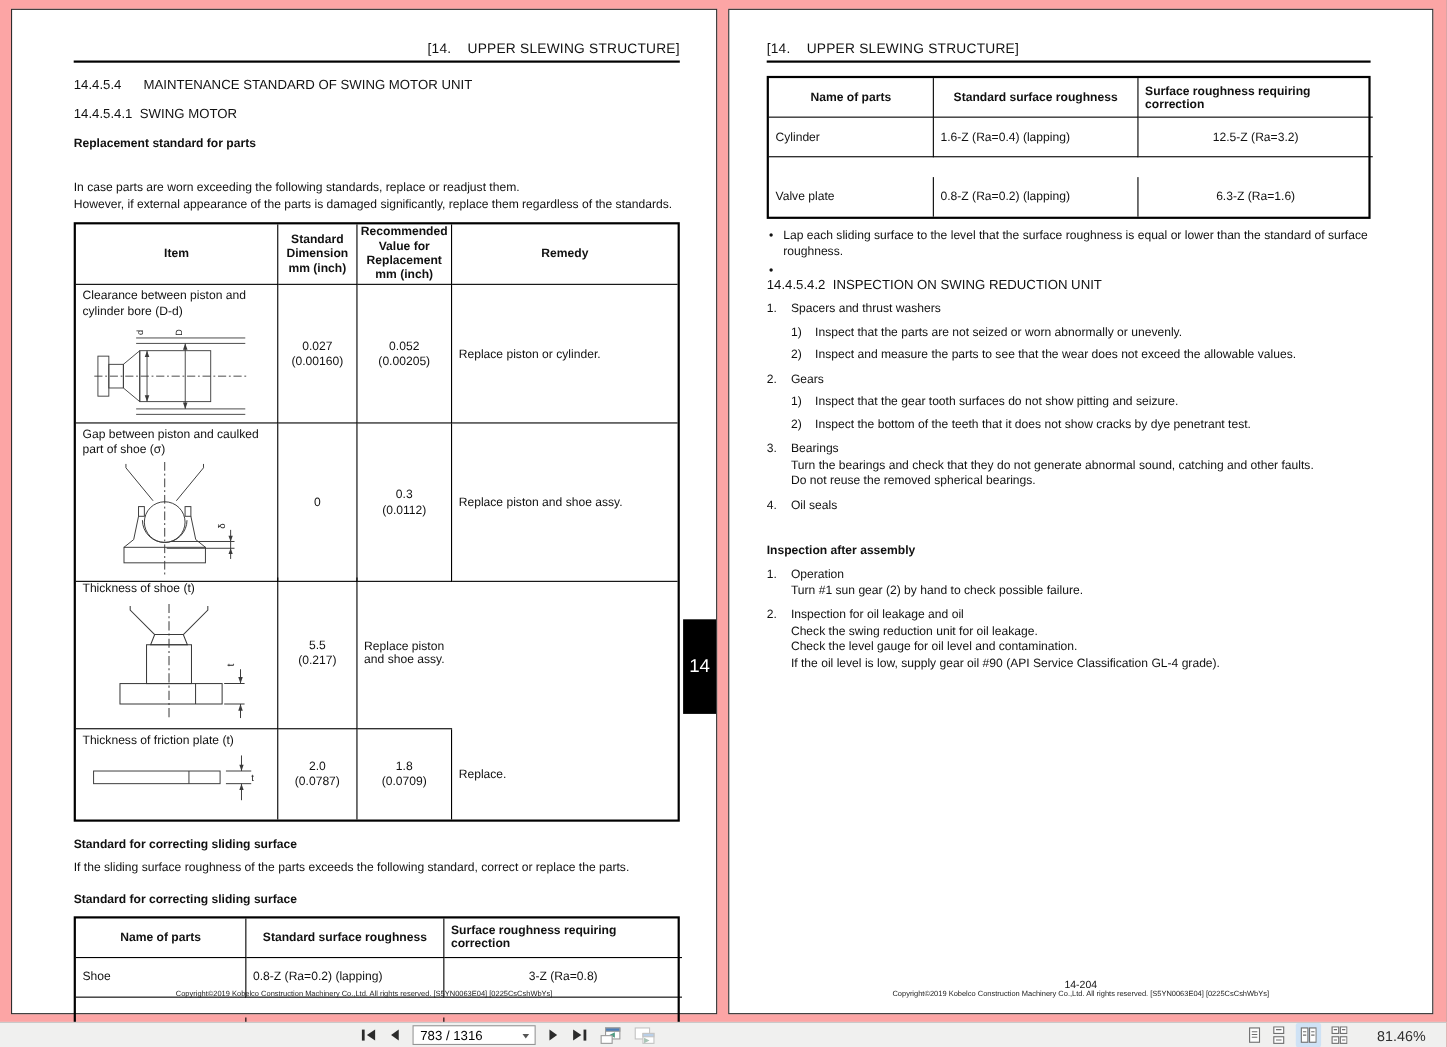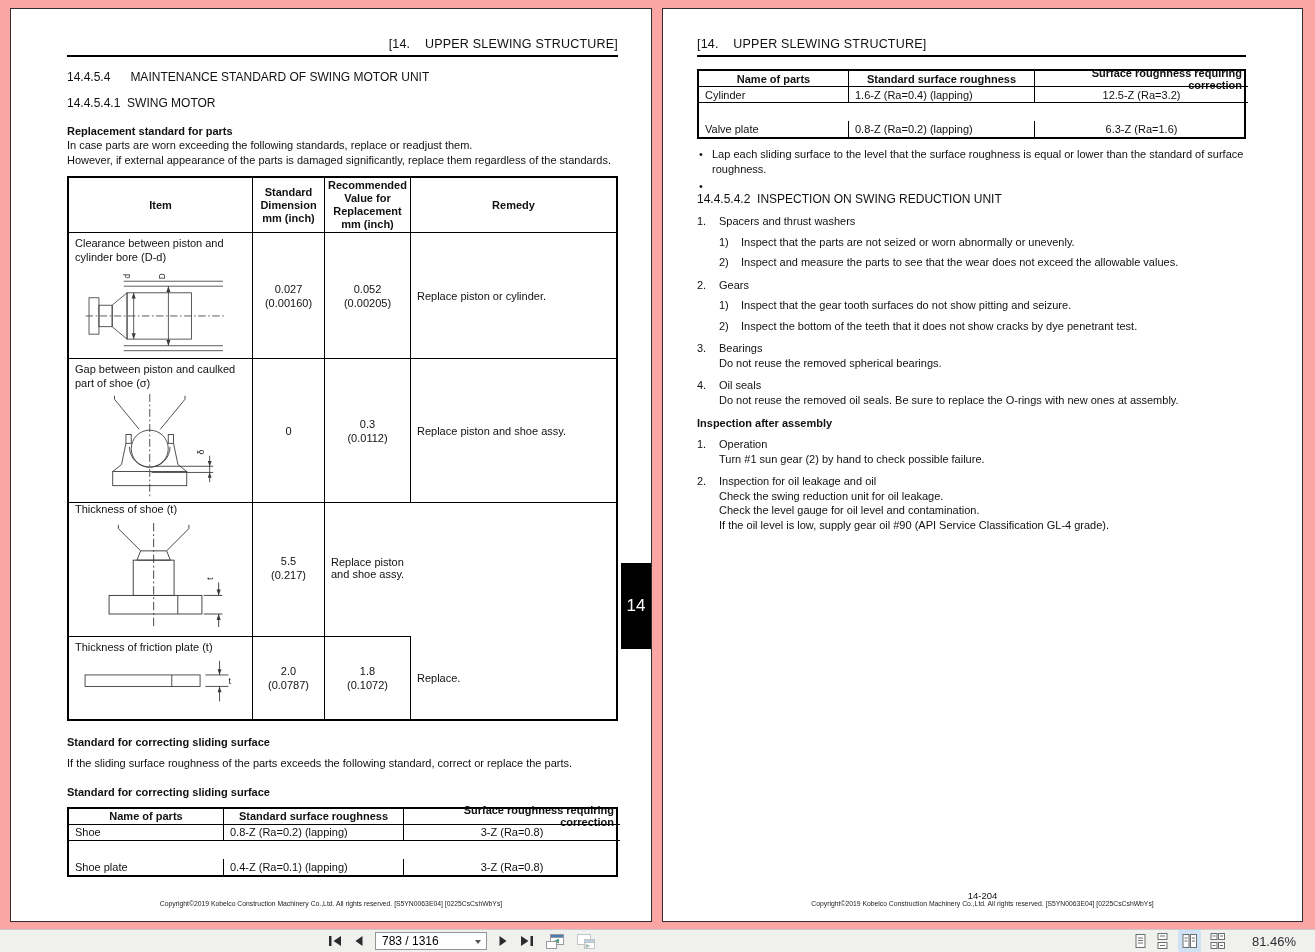--- a/index.html
+++ b/index.html
@@ -27,21 +27,21 @@
   .cell-num{display:flex;align-items:center;justify-content:center;text-align:center;font-size:11px;white-space:pre-line;line-height:14px;}
   .cell-remedy{display:flex;align-items:center;font-size:11px;padding:0 6px;}
   .diag{display:block;margin:4px 0 0 6px;}
   .diag path,.diag line,.diag rect,.diag circle,.diag polyline{fill:none;stroke:#3a3a3a;stroke-width:1;}
   .diag polygon{fill:#3a3a3a;stroke:none;}
   .diag text{fill:#222;font-size:10px;font-family:"Liberation Sans",sans-serif;}
   .cline{stroke-dasharray:9 3 2 3;}
   
   .stable{margin-top:9px;border:2px solid #000;box-sizing:border-box;font-size:11px;}
   .srow{display:grid;}
-  .srow > div{border-right:1px solid #000;border-bottom:1px solid #000;box-sizing:border-box;padding:3px 6px;height:16px;display:flex;align-items:center;text-align:right;}
+  .srow > div{border-right:1px solid #000;border-bottom:1px solid #000;box-sizing:border-box;padding:3px 6px;height:36px;display:flex;align-items:center;}
   .srow > div:last-child{border-right:none;}
   .srow:last-child > div{border-bottom:none;margin-top:18px;}
   .srow.head > div{font-weight:bold;justify-content:center;}
   .srow .ctr{justify-content:center;}
   .cols-l{grid-template-columns:155px 180px 1fr;width:551px;}
   .cols-r{grid-template-columns:150px 186px 1fr;width:549px;}
   
   .bullet{position:relative;font-size:11px;line-height:14.5px;padding-left:15px;margin-top:3px;}
   .bullet .bm{position:absolute;left:2px;}
   .li{margin-top:8px;font-size:11px;line-height:14.5px;}
@@ -75,21 +75,21 @@
 
   <div class="page" id="page-left">
     <div class="content-l">
       <div class="page-header hdr-right">[14.    UPPER SLEWING STRUCTURE]</div>
       <hr class="header-rule">
 
       <div class="section-line">14.4.5.4      MAINTENANCE STANDARD OF SWING MOTOR UNIT</div>
       <div class="section-line" style="margin-top:12px">14.4.5.4.1  SWING MOTOR</div>
 
       <div class="bold-head">Replacement standard for parts</div>
-      <div class="para" style="margin-top:1px">
+      <div class="para" style="margin-top:27px">
         <div>In case parts are worn exceeding the following standards, replace or readjust them.</div>
         <div>However, if external appearance of the parts is damaged significantly, replace them regardless of the standards.</div>
       </div>
 
       <div class="mtable">
         <div class="mrow mhead">
           <div>Item</div>
           <div>Standard
 Dimension
 mm (inch)</div>
@@ -194,21 +194,21 @@
               <line x1="156" y1="2" x2="156" y2="18"></line>
               <line x1="156" y1="31" x2="156" y2="48"></line>
               <polygon points="156,18 153.8,11.5 158.2,11.5"></polygon>
               <polygon points="156,31 153.8,37.5 158.2,37.5"></polygon>
               <text x="166" y="28">t</text>
             </svg>
           </div>
           <div class="cell-num">2.0
 (0.0787)</div>
           <div class="cell-num">1.8
-(0.1072)</div>
+(0.0709)</div>
           <div class="cell-remedy">Replace.</div>
         </div>
       </div>
 
       <div class="bold-head">Standard for correcting sliding surface</div>
       <div class="para">If the sliding surface roughness of the parts exceeds the following standard, correct or replace the parts.</div>
       <div class="bold-head">Standard for correcting sliding surface</div>
 
       <div class="stable cols-l">
         <div class="srow head cols-l">
@@ -298,32 +298,32 @@
             <span class="mk">2)</span>
             <span>Inspect the bottom of the teeth that it does not show cracks by dye penetrant test.</span>
           </div>
       </div>
 
       <div class="li">
         <div class="row">
             <span class="mk">3.</span>
             <span>Bearings</span>
           </div>
+        <div class="cont">Turn the bearings and check that they do not generate abnormal sound, catching and other faults.</div>
         <div class="cont">Do not reuse the removed spherical bearings.</div>
       </div>
 
       <div class="li">
         <div class="row">
             <span class="mk">4.</span>
             <span>Oil seals</span>
           </div>
-        <div class="cont">Do not reuse the removed oil seals. Be sure to replace the O-rings with new ones at assembly.</div>
-      </div>
-
-      <div class="bold-head" style="margin-top:10px">Inspection after assembly</div>
+      </div>
+
+      <div class="bold-head" style="margin-top:28px">Inspection after assembly</div>
 
       <div class="li">
         <div class="row">
             <span class="mk">1.</span>
             <span>Operation</span>
           </div>
         <div class="cont">Turn #1 sun gear (2) by hand to check possible failure.</div>
       </div>
 
       <div class="li">

